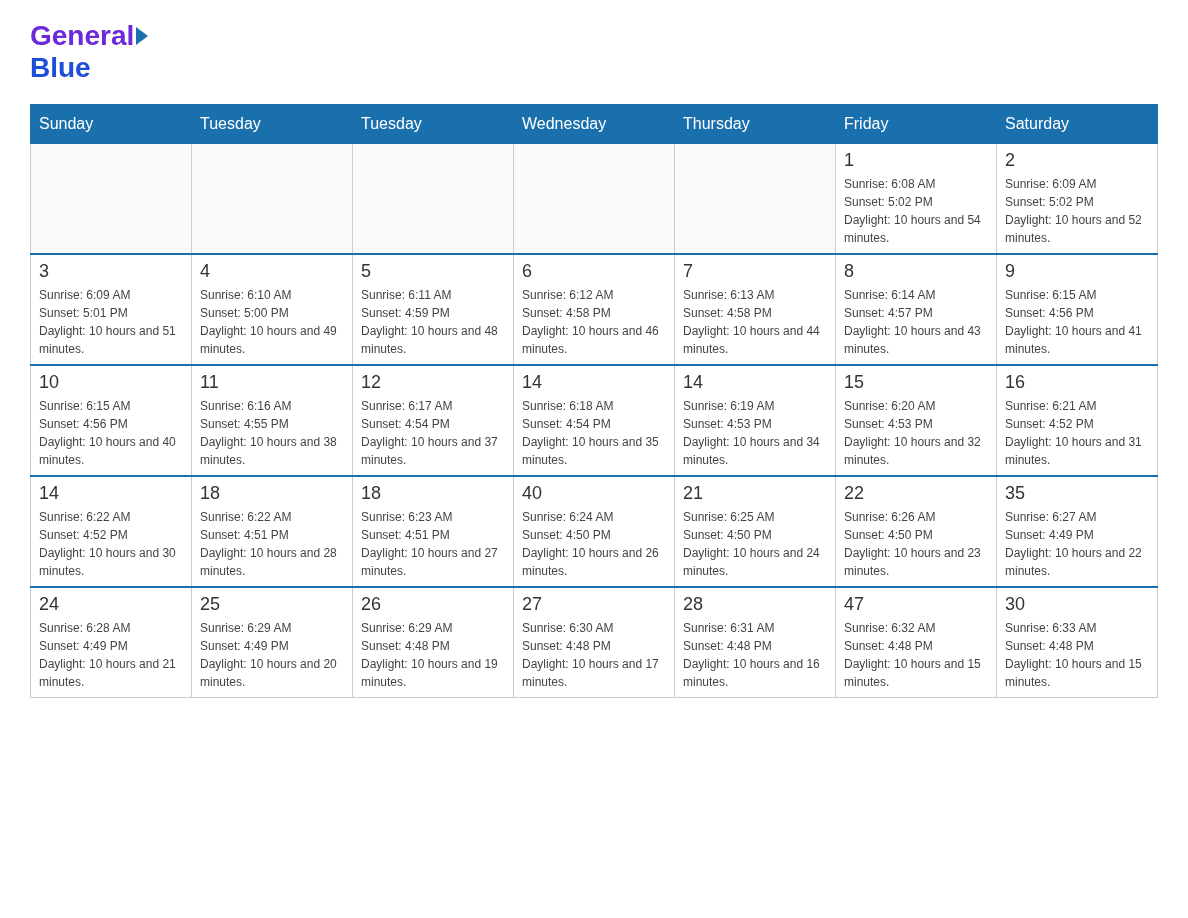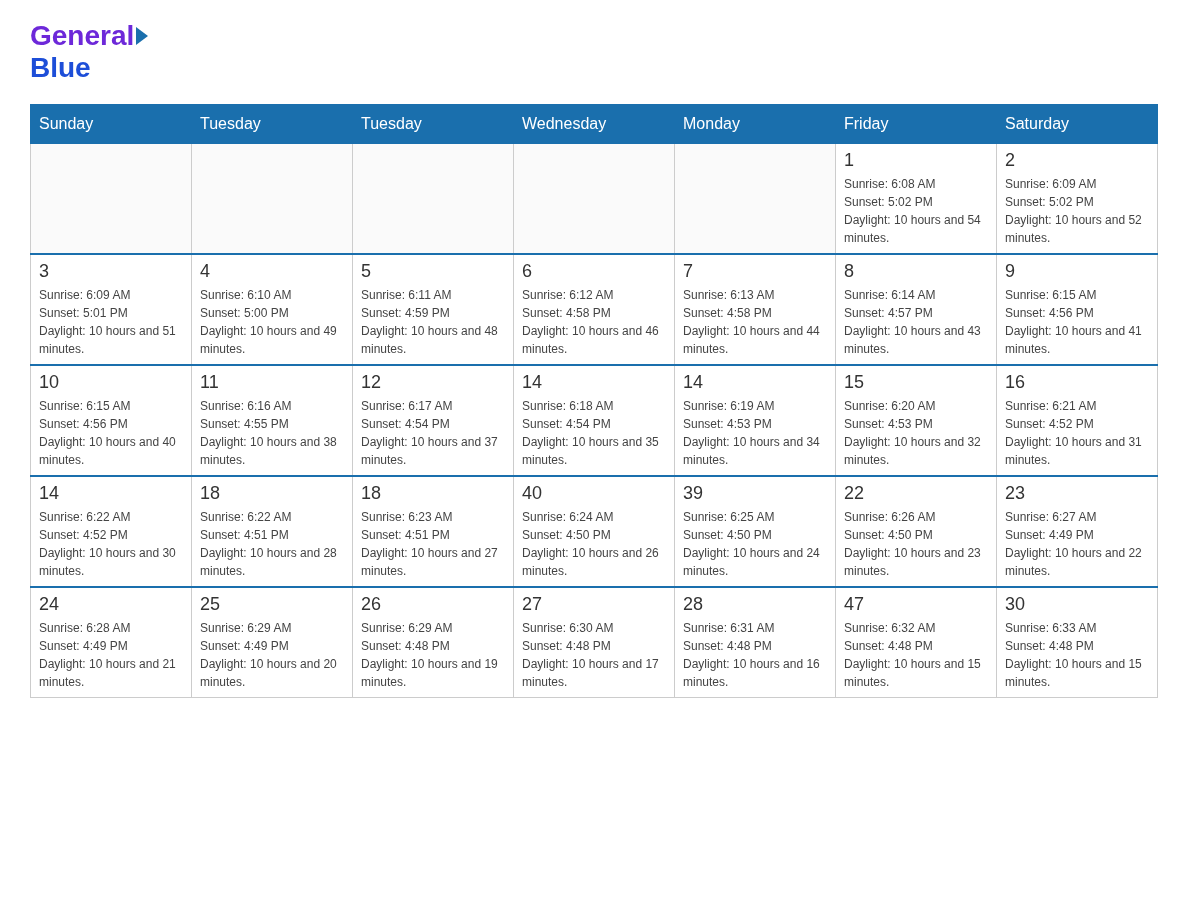--- a/index.html
+++ b/index.html
@@ -115,21 +115,21 @@
   </div>
 </div>
 
 <table class="calendar">
   <thead>
     <tr>
     <th>Sunday</th>
         <th>Tuesday</th>
         <th>Tuesday</th>
         <th>Wednesday</th>
-        <th>Monday</th>
+        <th>Thursday</th>
         <th>Friday</th>
         <th>Saturday</th>
       </tr>
   </thead>
   <tbody id="calendar-body">
   <tr>
         <td class="empty-cell"></td>
         <td class="empty-cell"></td>
         <td class="empty-cell"></td>
         <td class="empty-cell"></td>
@@ -214,29 +214,29 @@
         </td>
         <td>
           <span class="day-number">18</span>
           <div class="day-info">Sunrise: 6:23 AM<br>Sunset: 4:51 PM<br>Daylight: 10 hours and 27 minutes.</div>
         </td>
         <td>
           <span class="day-number">40</span>
           <div class="day-info">Sunrise: 6:24 AM<br>Sunset: 4:50 PM<br>Daylight: 10 hours and 26 minutes.</div>
         </td>
         <td>
-          <span class="day-number">39</span>
+          <span class="day-number">21</span>
           <div class="day-info">Sunrise: 6:25 AM<br>Sunset: 4:50 PM<br>Daylight: 10 hours and 24 minutes.</div>
         </td>
         <td>
           <span class="day-number">22</span>
           <div class="day-info">Sunrise: 6:26 AM<br>Sunset: 4:50 PM<br>Daylight: 10 hours and 23 minutes.</div>
         </td>
         <td>
-          <span class="day-number">23</span>
+          <span class="day-number">35</span>
           <div class="day-info">Sunrise: 6:27 AM<br>Sunset: 4:49 PM<br>Daylight: 10 hours and 22 minutes.</div>
         </td>
       </tr>
       <tr class="row-divider">
         <td>
           <span class="day-number">24</span>
           <div class="day-info">Sunrise: 6:28 AM<br>Sunset: 4:49 PM<br>Daylight: 10 hours and 21 minutes.</div>
         </td>
         <td>
           <span class="day-number">25</span>

